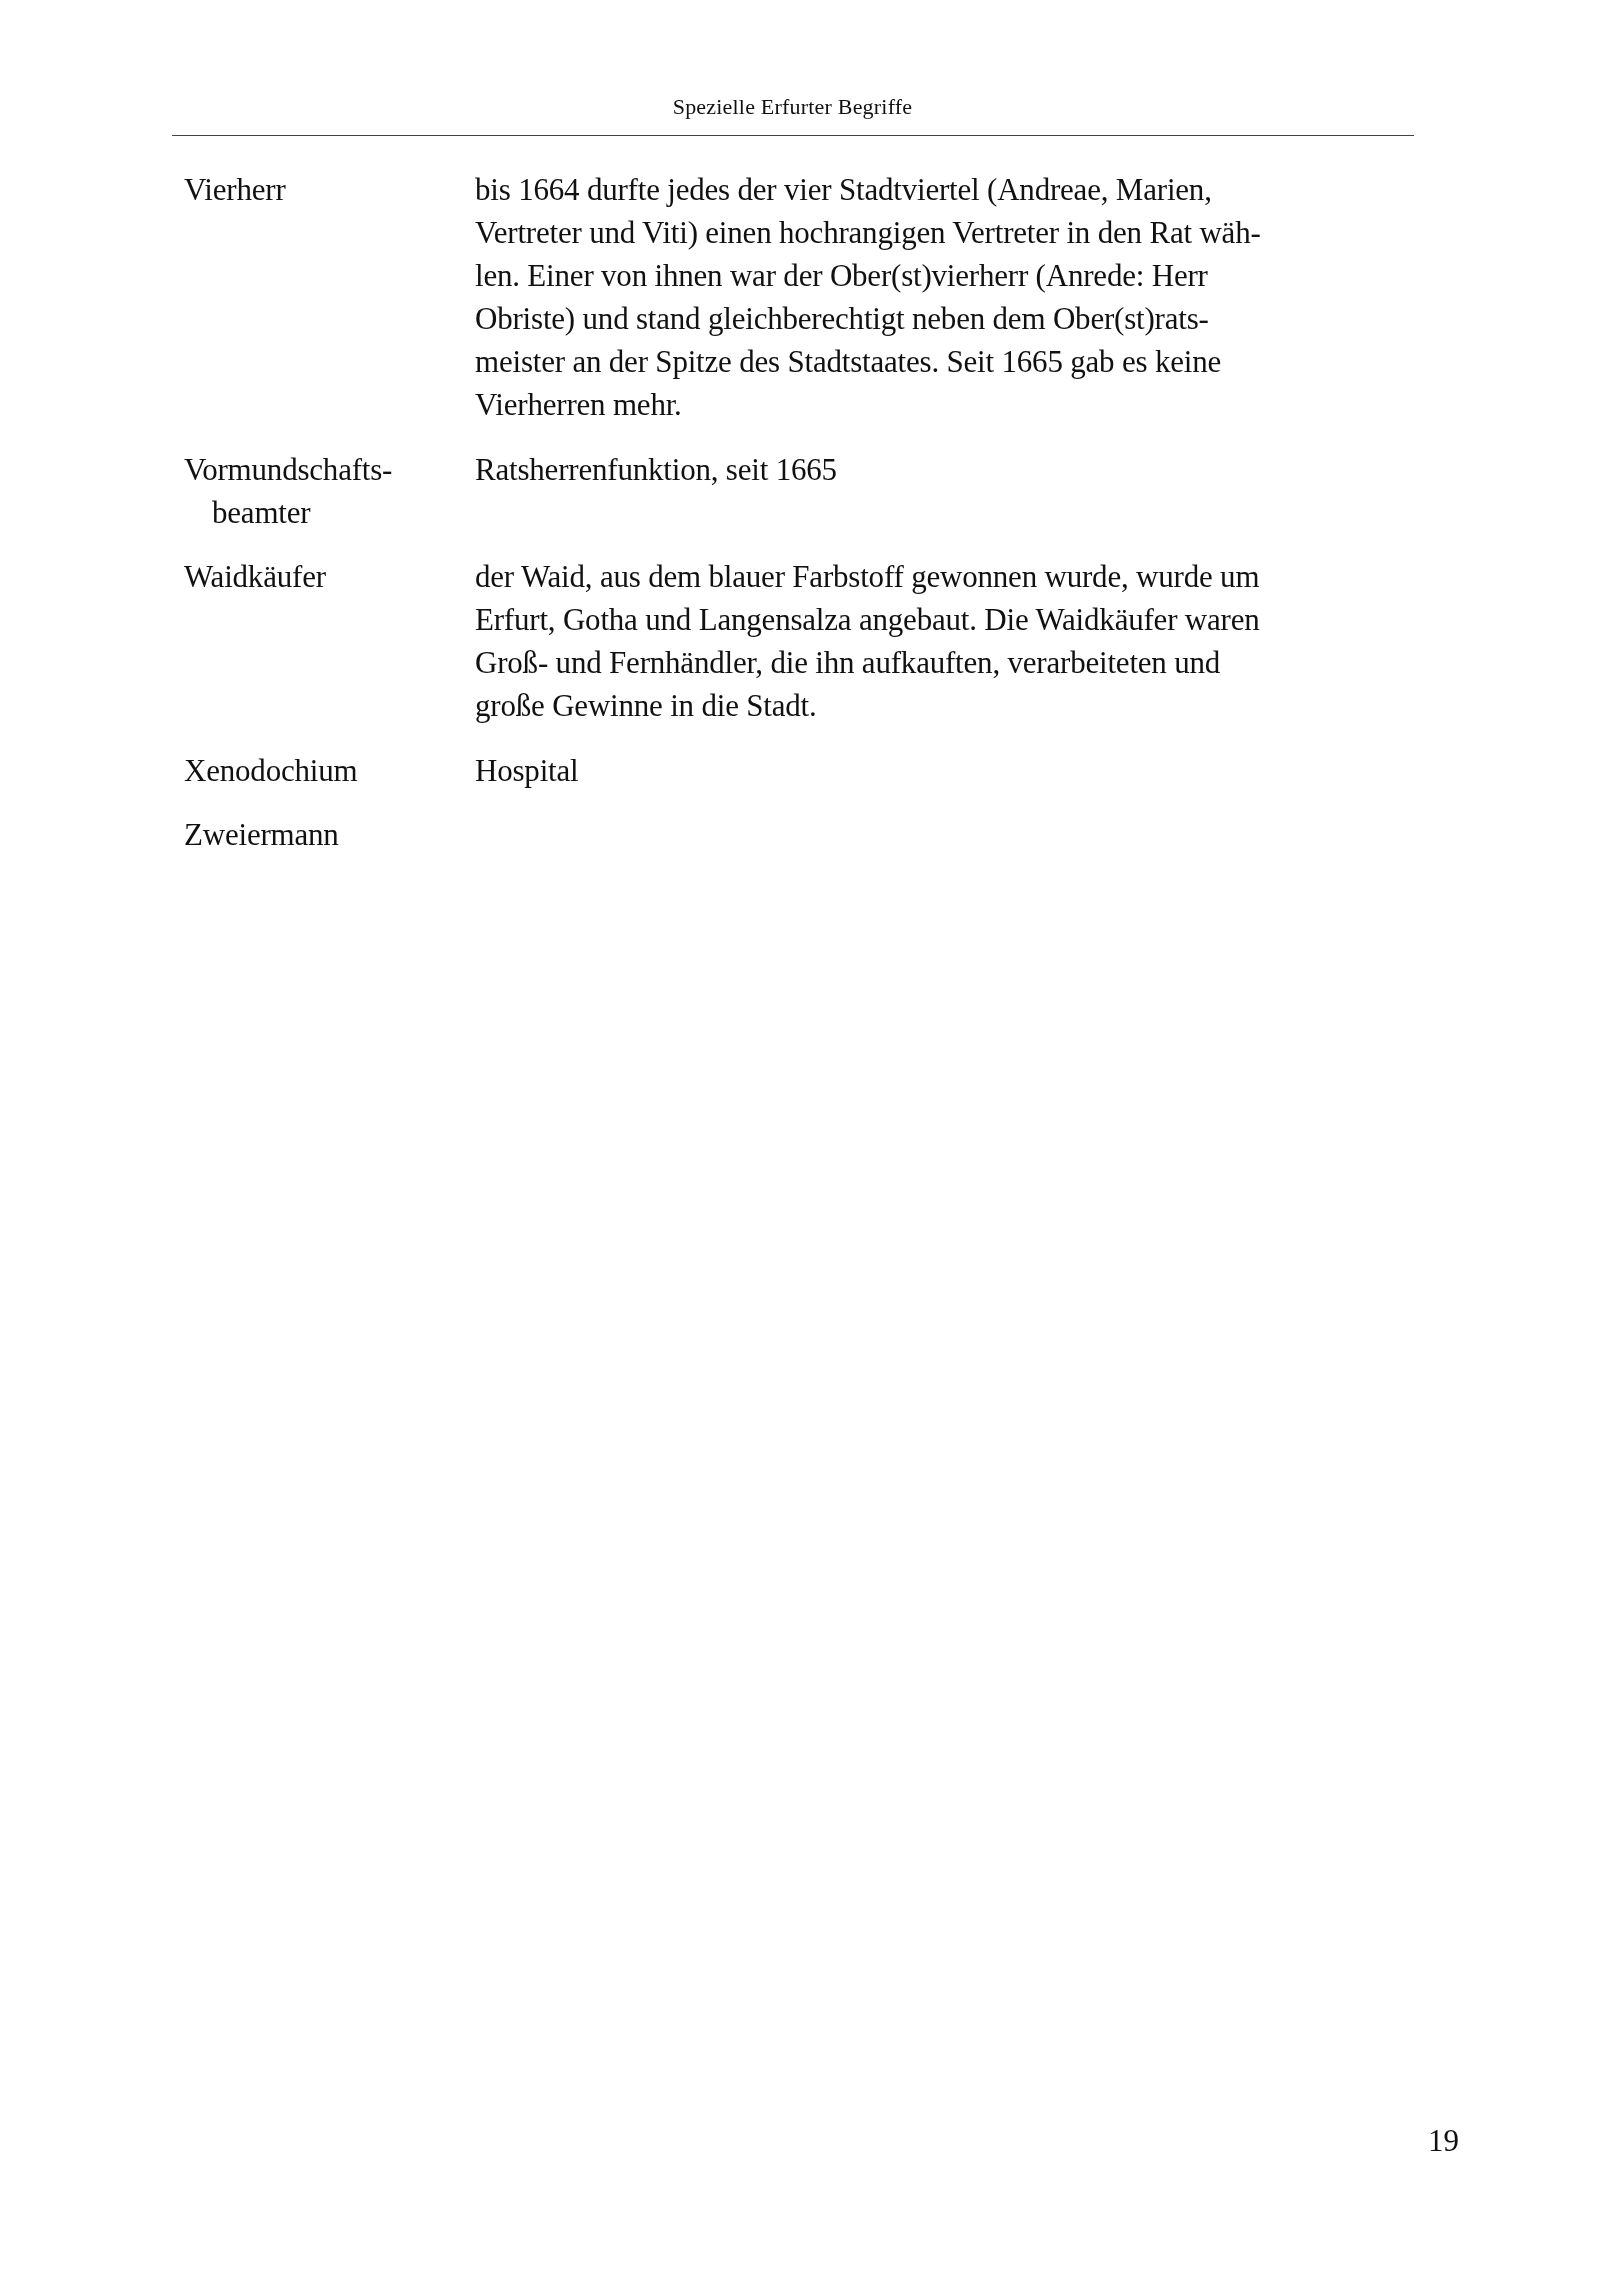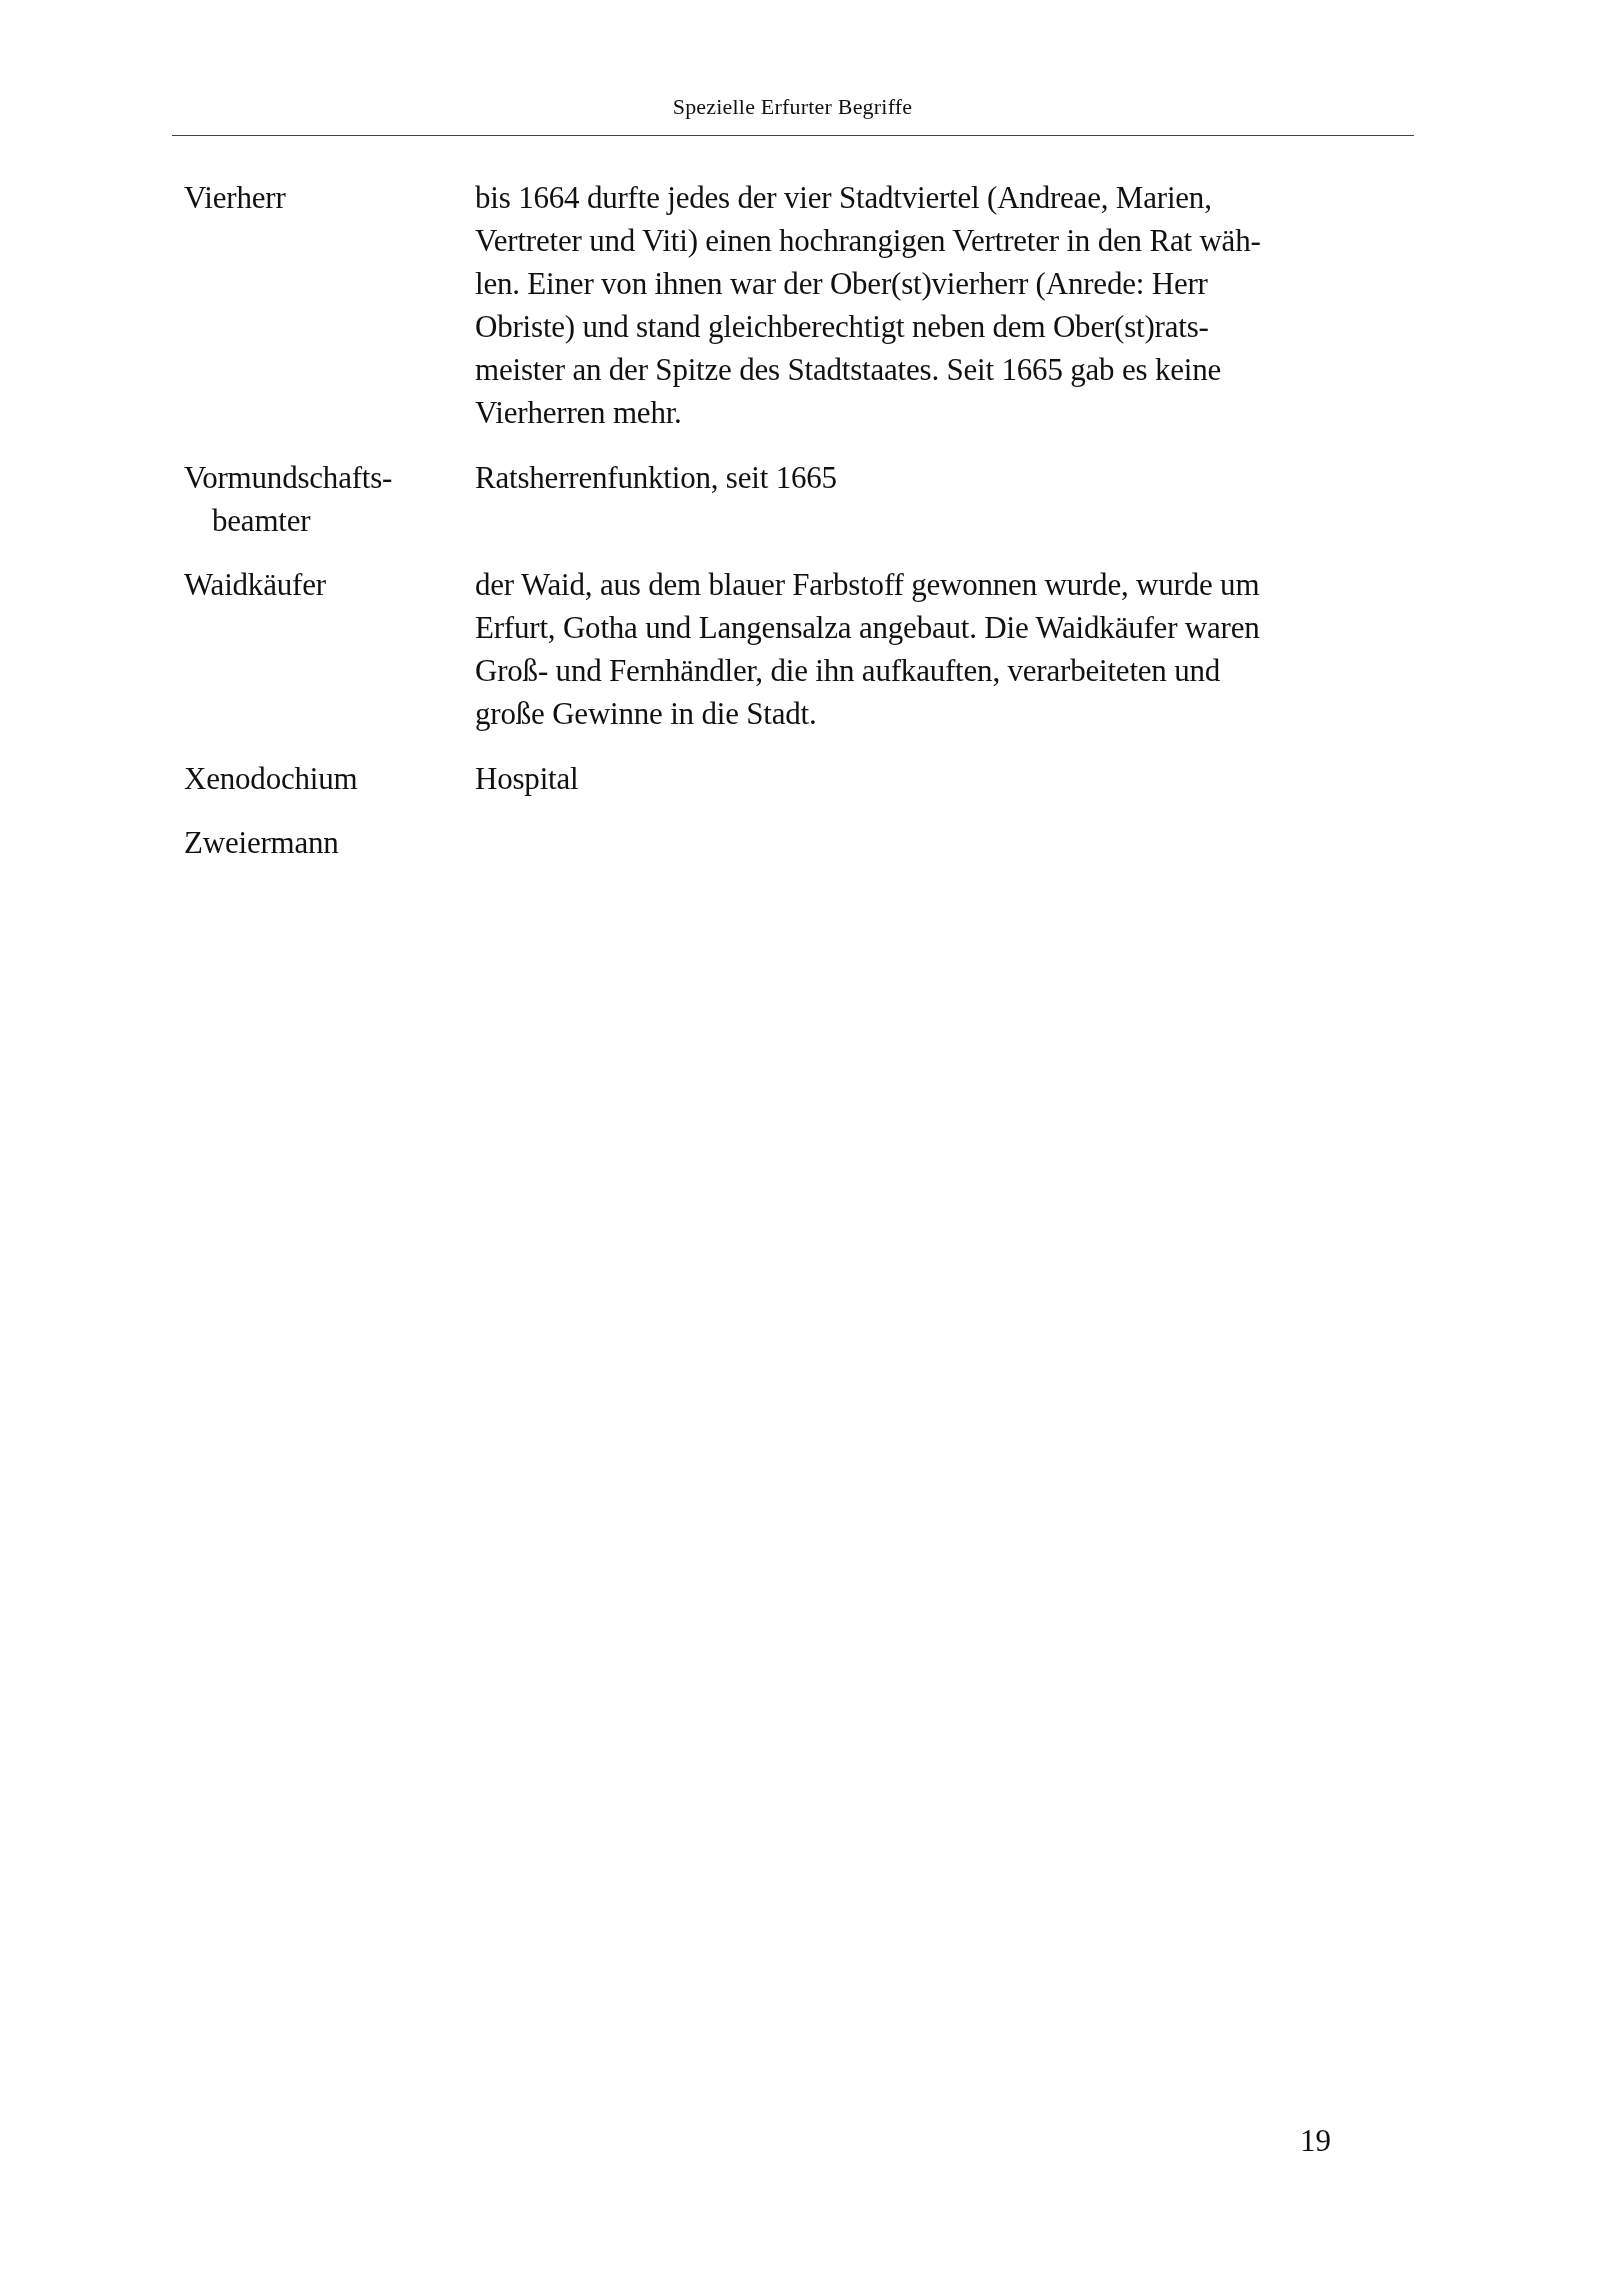--- a/index.html
+++ b/index.html
@@ -29,21 +29,21 @@
       position: absolute;
       left: 172px;
       top: 135px;
       width: 1242px;
       height: 0;
       border-top: 1.7px solid #444444;
     }
     .entries {
       position: absolute;
       left: 184px;
-      top: 176px;
+      top: 168px;
       width: 1224px;
     }
     .entry {
       display: flex;
       flex-direction: row;
       margin-bottom: 21.5px;
     }
     .term {
       width: 291px;
       flex: 0 0 291px;
@@ -60,21 +60,21 @@
       font-size: 31px;
       line-height: 43px;
       letter-spacing: -0.2px;
     }
     .definition .line {
       display: block;
       white-space: nowrap;
     }
     .page-number {
       position: absolute;
-      left: 1248px;
+      left: 1376px;
       top: 2123px;
       width: 83px;
       text-align: right;
       font-size: 31px;
       line-height: 36px;
     }
   </style>
 </head>
 <body>
 

